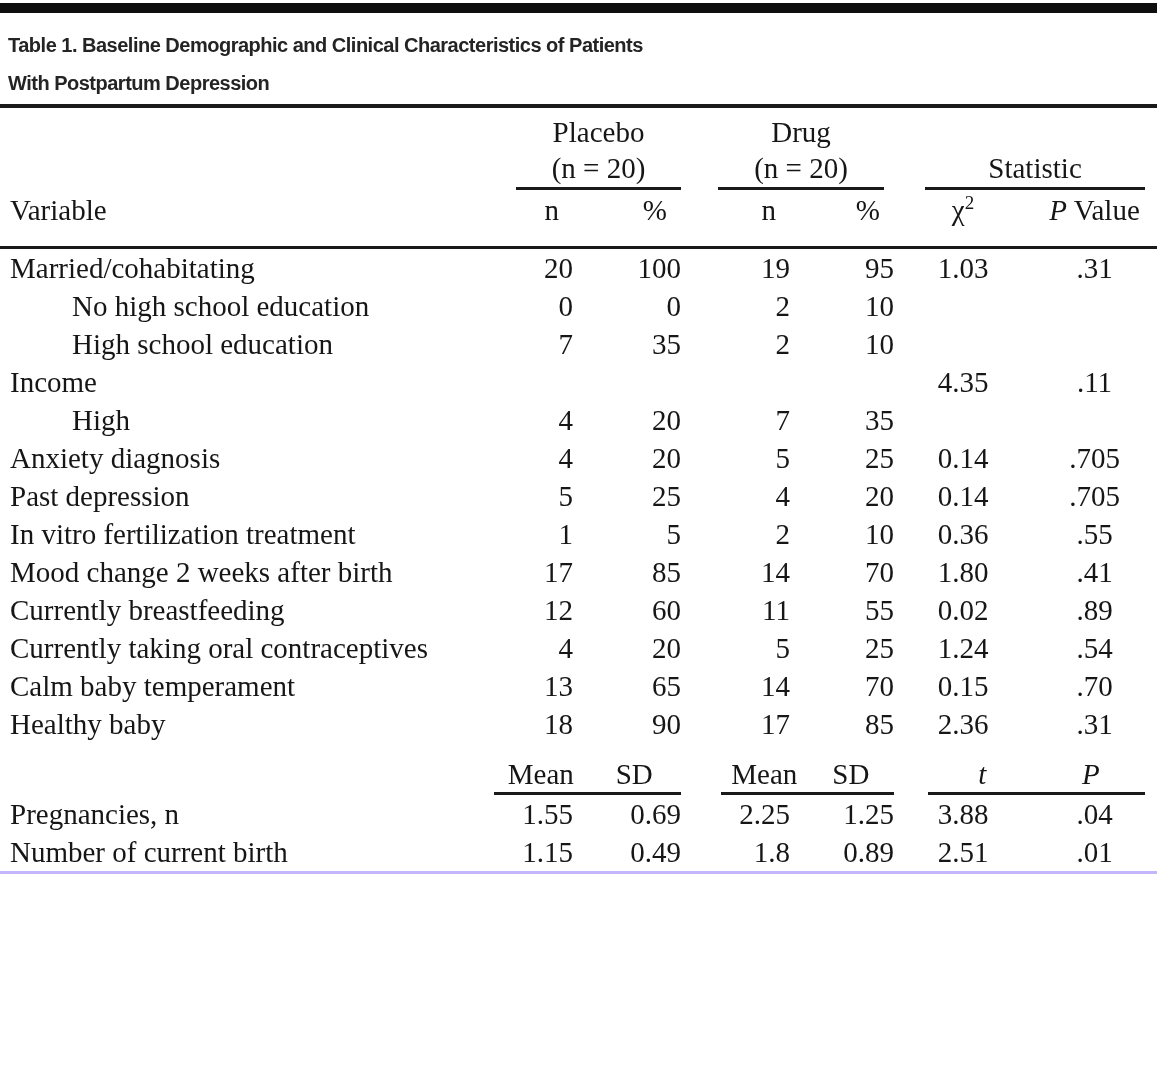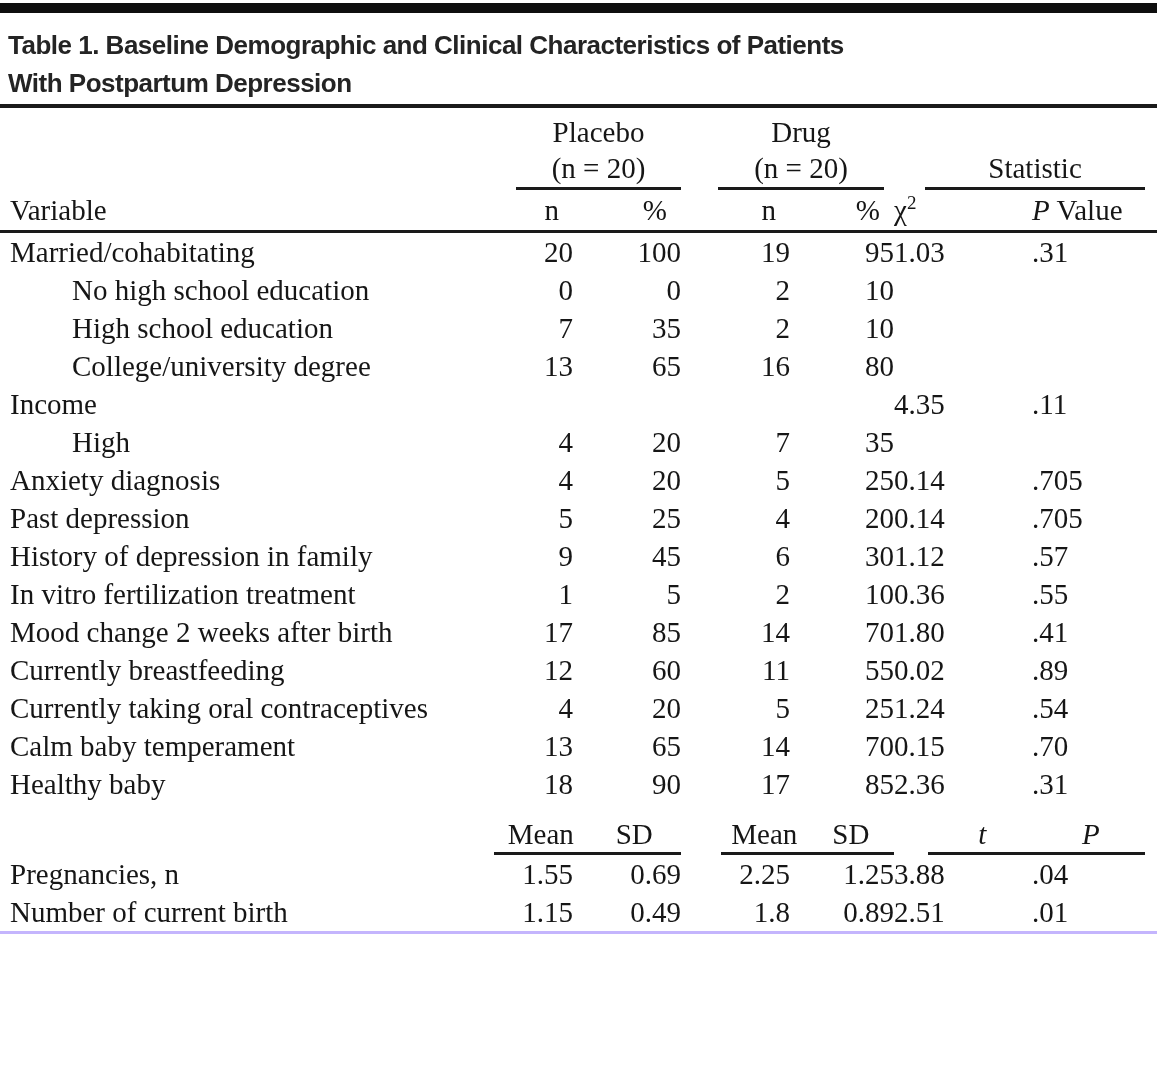--- a/index.html
+++ b/index.html
@@ -3,21 +3,21 @@
 <meta charset="utf-8">
 <style>
   html,body{margin:0;padding:0;}
   body{
     width:1157px;height:1089px;overflow:hidden;background:#ffffff;
     font-family:"Liberation Serif","DejaVu Serif",serif;color:#161616;
   }
   .topbar{height:10px;background:#0e0e0e;margin-top:3px;}
   .title{
     font-family:"Liberation Sans","DejaVu Sans",sans-serif;font-weight:700;
-    font-size:26px;line-height:38px;letter-spacing:-0.5px;color:#242424;
+    font-size:20px;line-height:38px;letter-spacing:-0.5px;color:#242424;
     padding:13px 8px 2px 8px;white-space:nowrap;
   }
   .title-rule{height:4px;background:#1a1a1a;}
 
   table{
     width:1157px;table-layout:fixed;border-collapse:collapse;
     font-size:29px;color:#161616;border-bottom:3px solid #c4b5fd;
   }
   th,td{padding:0;font-weight:normal;}
   thead th{vertical-align:bottom;}
@@ -25,27 +25,27 @@
   .grpbox{
     border-bottom:3px solid #1a1a1a;padding-bottom:1px;
     text-align:center;line-height:36px;
   }
   .grpbox.placebo{margin:0 0 0 56px;}
   .grpbox.drug{margin:0 10px 0 37px;}
   .grpbox.statg{margin:0 12px 0 31px;}
 
   .colhead th{
     border-bottom:3px solid #1a1a1a;height:38px;line-height:36px;
-    vertical-align:bottom;padding-bottom:2px;
+    vertical-align:bottom;padding-bottom:18px;
   }
   .colhead th.num{padding-right:14px;}
 
   .var{text-align:left;padding-left:10px;white-space:nowrap;}
   .num{text-align:right;}
-  .stat{text-align:left;}
+  .stat{text-align:center;}
   td{height:38px;line-height:38px;}
   td.indent{padding-left:72px;}
   sup{font-size:19px;line-height:0;}
   i{font-style:italic;}
 
   .subhead td{height:52px;vertical-align:bottom;}
   .pair{
     display:flex;border-bottom:3px solid #1a1a1a;
     line-height:34px;padding-bottom:1px;
   }
@@ -129,29 +129,20 @@
       <tr>
         <td class="var indent">High school education</td>
         <td class="num">7</td>
         <td class="num">35</td>
         <td class="num">2</td>
         <td class="num">10</td>
         <td class="stat"></td>
         <td class="stat"></td>
       </tr>
       <tr>
-        <td class="var indent">College/university degree</td>
-        <td class="num">13</td>
-        <td class="num">65</td>
-        <td class="num">16</td>
-        <td class="num">80</td>
-        <td class="stat"></td>
-        <td class="stat"></td>
-      </tr>
-      <tr>
         <td class="var">Income</td>
         <td class="num"></td>
         <td class="num"></td>
         <td class="num"></td>
         <td class="num"></td>
         <td class="stat">4.35</td>
         <td class="stat">.11</td>
       </tr>
       <tr>
         <td class="var indent">High</td>
@@ -172,29 +163,20 @@
         <td class="stat">.705</td>
       </tr>
       <tr>
         <td class="var">Past depression</td>
         <td class="num">5</td>
         <td class="num">25</td>
         <td class="num">4</td>
         <td class="num">20</td>
         <td class="stat">0.14</td>
         <td class="stat">.705</td>
-      </tr>
-      <tr>
-        <td class="var">History of depression in family</td>
-        <td class="num">9</td>
-        <td class="num">45</td>
-        <td class="num">6</td>
-        <td class="num">30</td>
-        <td class="stat">1.12</td>
-        <td class="stat">.57</td>
       </tr>
       <tr>
         <td class="var">In vitro fertilization treatment</td>
         <td class="num">1</td>
         <td class="num">5</td>
         <td class="num">2</td>
         <td class="num">10</td>
         <td class="stat">0.36</td>
         <td class="stat">.55</td>
       </tr>

